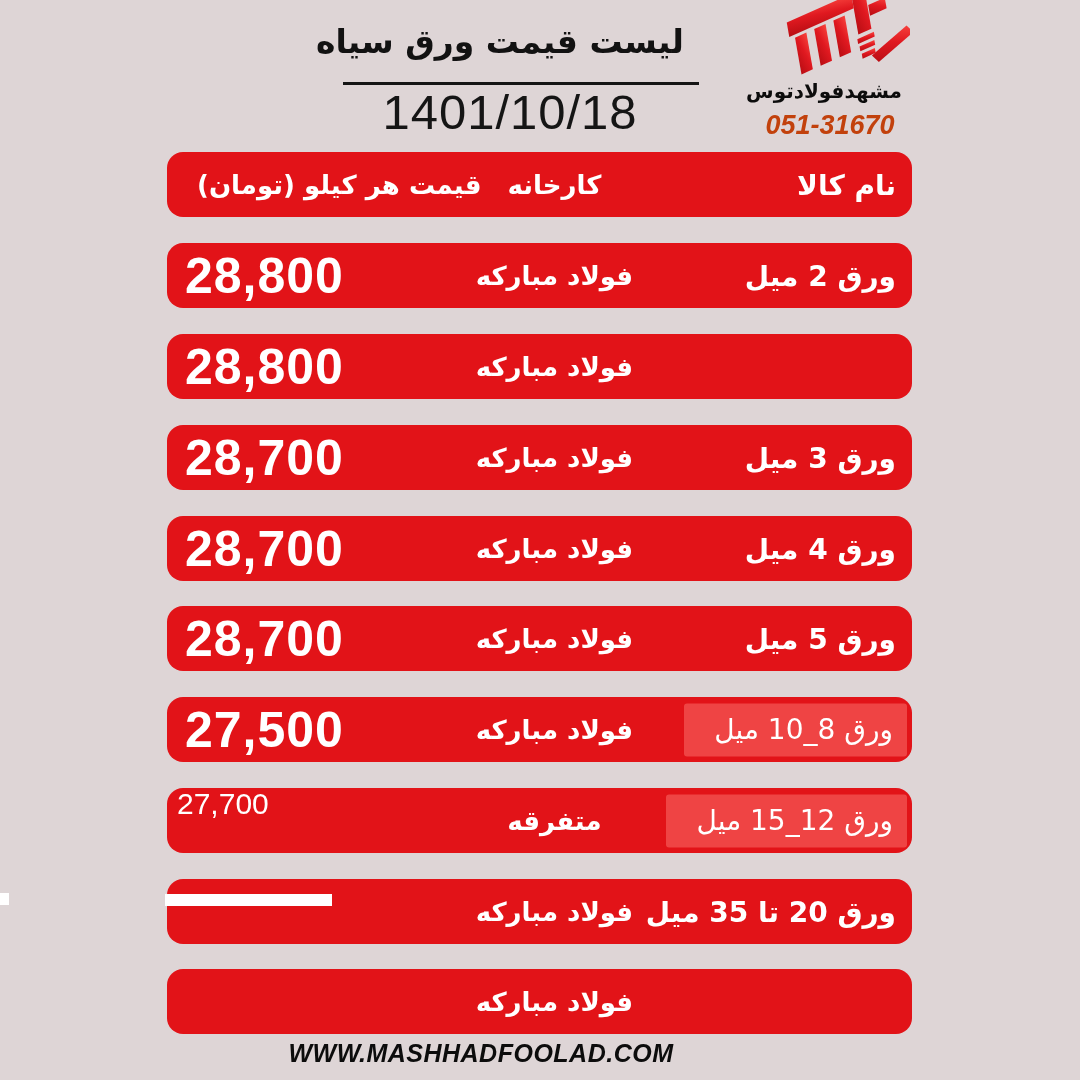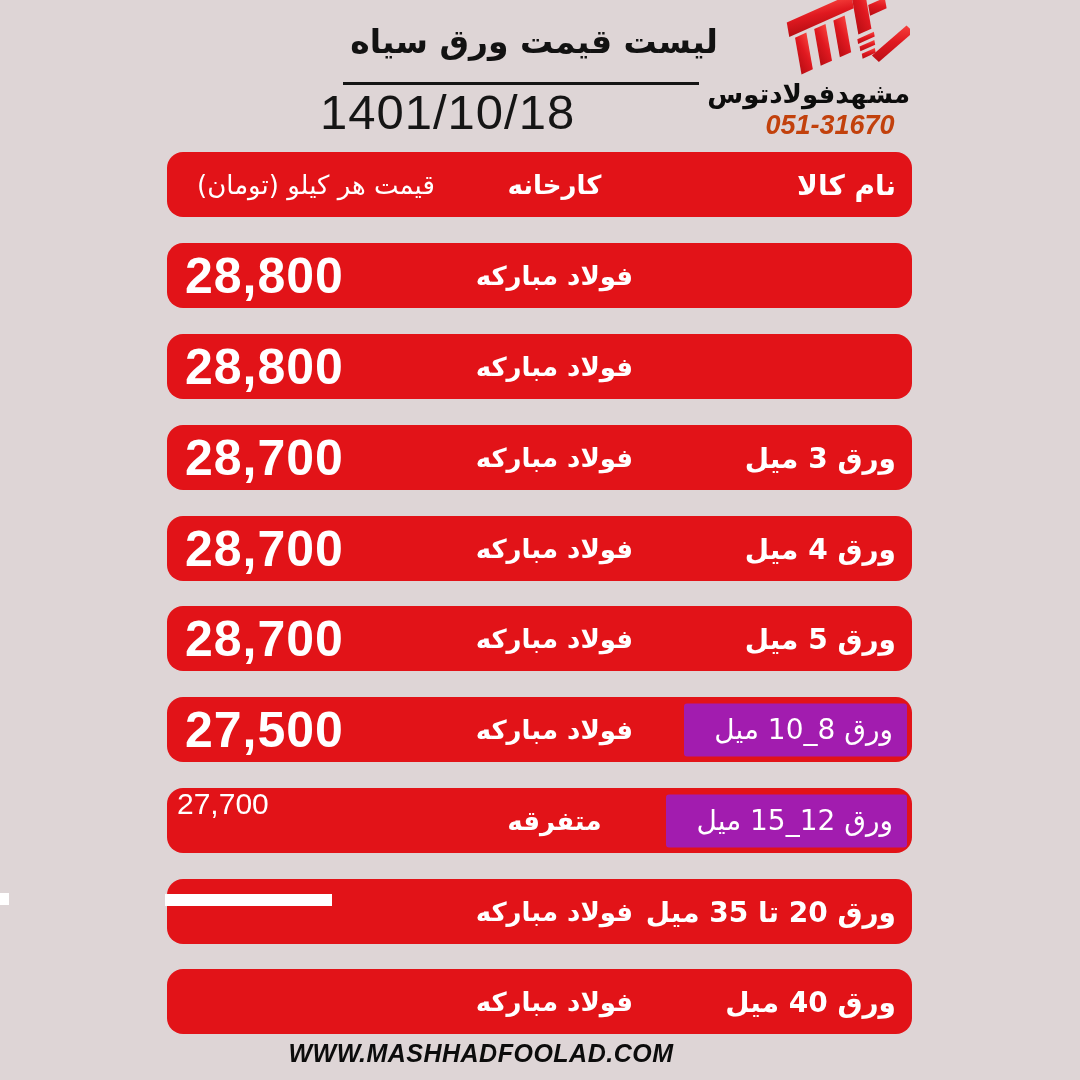--- a/index.html
+++ b/index.html
@@ -6,39 +6,40 @@
   html, body { margin: 0; padding: 0; }
   body {
     width: 1080px; height: 1080px;
     background: #ded5d6;
     font-family: "DejaVu Sans", sans-serif;
     position: relative; overflow: hidden;
   }
 
   
   .title {
-    position: absolute; top: 22px; left: 338px; width: 380px;
-    text-align: right; direction: rtl;
+    position: absolute; top: 22px; left: 316px; width: 380px;
+    text-align: left; direction: rtl;
     font-size: 33px; font-weight: bold; color: #121212;
     white-space: nowrap;
   }
   .title-underline {
     position: absolute; top: 82px; left: 343px; width: 356px; height: 3px;
     background: #151515;
   }
   .date {
     position: absolute; top: 84px; left: 320px; width: 380px;
+    text-align: center;
     font-family: "Liberation Sans", sans-serif;
     font-size: 49px; color: #151515; letter-spacing: 1px;
   }
   .logo { position: absolute; top: 0px; left: 754px; width: 156px; height: 82px; }
   .company-name {
     position: absolute; top: 79px; left: 738px; width: 172px;
-    text-align: left; direction: rtl;
-    font-size: 26px; font-weight: bold; color: #0c0c0c; white-space: nowrap;
+    text-align: center; direction: rtl;
+    font-size: 20px; font-weight: bold; color: #0c0c0c; white-space: nowrap;
   }
   .phone {
     position: absolute; top: 110px; left: 750px; width: 160px;
     text-align: center;
     font-family: "Liberation Sans", sans-serif;
     font-style: italic; font-weight: bold; font-size: 27px; color: #c2410c;
   }
 
   
   .bar {
@@ -58,25 +59,25 @@
     position: absolute; left: 52%; top: 50%; transform: translate(-50%,-50%);
     direction: rtl; font-size: 26px; font-weight: bold; white-space: nowrap;
   }
   .cell-price {
     position: absolute; left: 18px; top: 50%; transform: translateY(-50%);
     font-family: "Liberation Sans", sans-serif;
     font-size: 50px; font-weight: bold; letter-spacing: 1px; white-space: nowrap; text-align: center;
   }
   .header-price {
     position: absolute; left: 30px; top: 50%; transform: translateY(-50%);
-    direction: rtl; font-size: 26px; font-weight: normal; white-space: nowrap;
+    direction: rtl; font-size: 26px; font-weight: bold; white-space: nowrap;
   }
   
   .patched {
-    right: 5px; background: #a21caf; border-radius: 3px;
+    right: 5px; background: #ef4444; border-radius: 3px;
     padding: 9px 14px 11px 30px; font-weight: normal; font-size: 28px;
   }
   
   .price-small {
     left: 10px; top: -1px; transform: none;
     font-size: 30px; font-weight: normal; letter-spacing: 0;
   }
   
   .blank-line {
     position: absolute; left: -2px; top: 15px; width: 167px; height: 12px;
@@ -130,20 +131,21 @@
 <div class="company-name">مشهدفولادتوس</div>
 <div class="phone">051-31670</div>
 
 <div class="bar bar-header">
   <span class="cell-product">نام کالا</span>
   <span class="cell-factory">کارخانه</span>
   <span class="header-price">قیمت هر کیلو (تومان)</span>
 </div>
 
 <div class="bar r1">
+  <span class="cell-product">ورق 2 میل</span>
   <span class="cell-factory">فولاد مبارکه</span>
   <span class="cell-price">28,800</span>
 </div>
 
 <div class="bar r2">
   <span class="cell-factory">فولاد مبارکه</span>
   <span class="cell-price">28,800</span>
 </div>
 
 <div class="bar r3">
@@ -176,19 +178,18 @@
   <span class="cell-price price-small">27,700</span>
 </div>
 
 <div class="bar r8">
   <span class="cell-product">ورق 20 تا 35 میل</span>
   <span class="cell-factory">فولاد مبارکه</span>
   <span class="blank-line"></span>
 </div>
 
 <div class="bar r9">
-  <span class="cell-product">ورق 40 میل</span>
   <span class="cell-factory">فولاد مبارکه</span>
 </div>
 
 <div class="edge-dash"></div>
 
 <div class="website">WWW.MASHHADFOOLAD.COM</div>
 
 </body></html>

